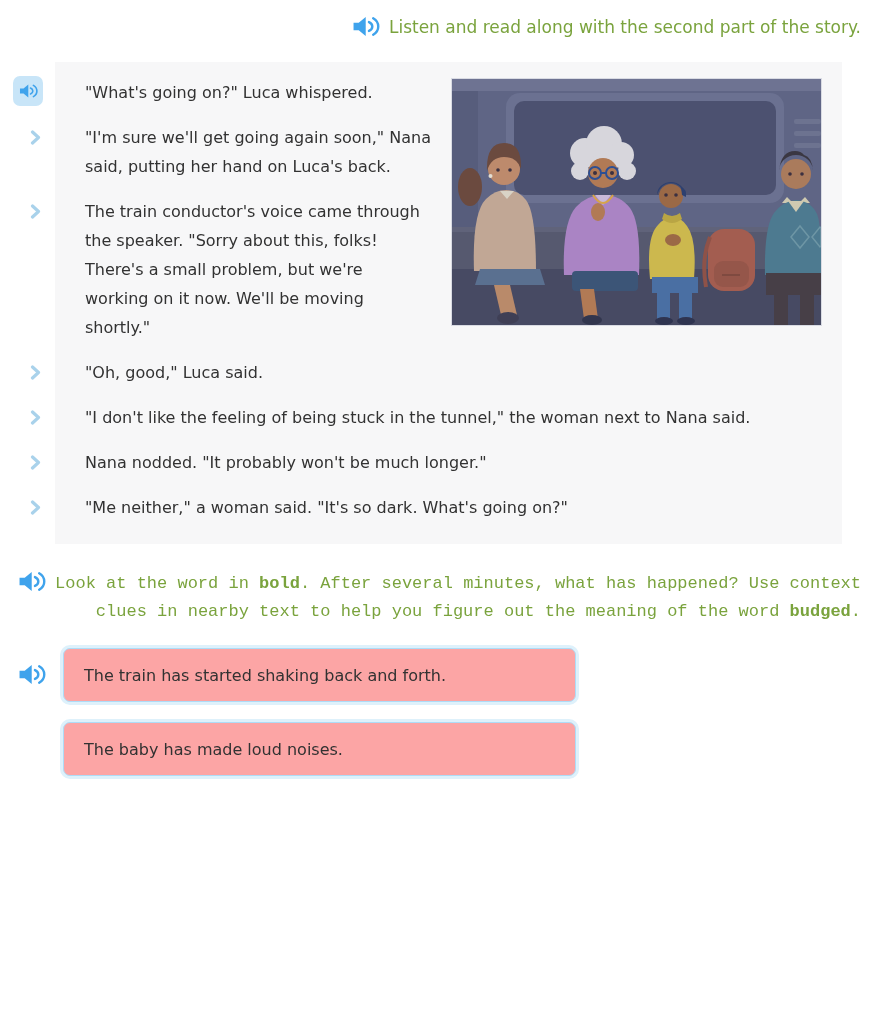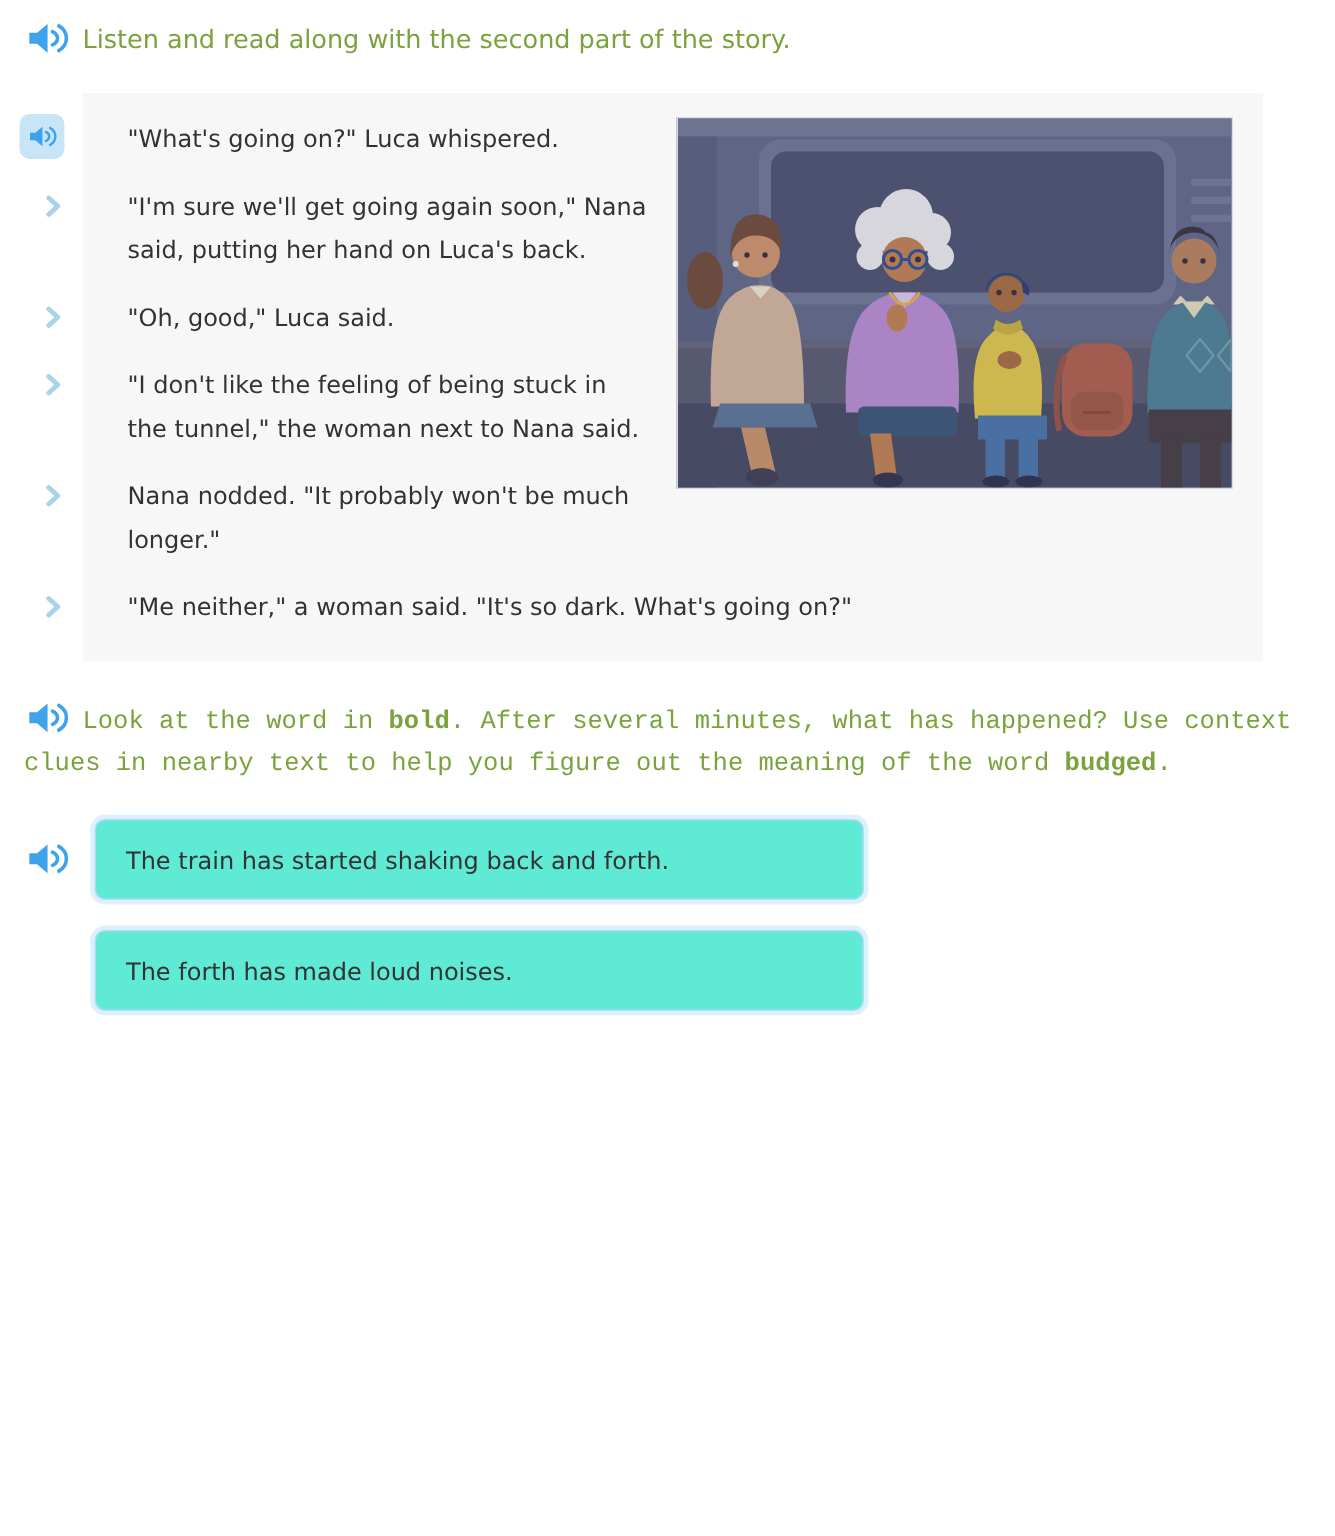--- a/index.html
+++ b/index.html
@@ -5,21 +5,21 @@
   * { box-sizing: border-box; }
   html,body { margin:0; padding:0; }
   body {
     width:890px; height:1024px; background:#ffffff;
     font-family:"DejaVu Sans","Liberation Sans",sans-serif;
     color:#323232;
   }
   .page { padding:13px 16px 0; }
 
   
-  .instruction { margin:0; font-size:17px; line-height:28px; max-width:845px; }
+  .instruction { margin:0; font-size:17px; line-height:28px; max-width:845px;text-align:right; }
   .instruction .green { color:#7aa33d; }
   .instruction .green.bold { font-weight:700; }
   .audio-btn {
     background:none; border:none; padding:0; margin:0 9px 0 2px;
     cursor:pointer; display:inline-block; vertical-align:-5px; line-height:0;
   }
 
   
   .story-panel {
     margin:21px 32px 0 39px;
@@ -47,21 +47,21 @@
   }
 
   .question { margin-top:26px;font-family:Liberation Mono, monospace; }
 
   
   .answers { position:relative; margin:22px 0 0 47px; }
   .answers-audio { position:absolute; left:-45px; top:15px; margin:0; }
   .choice {
     display:flex; align-items:center;
     width:513px; height:54px; margin:0 0 20px;
-    background:#5eead4;
+    background:#fca5a5;
     border:1px solid #aedcf7; border-radius:7px;
     box-shadow:0 0 0 3px #def1fb;
     padding:0 18px 0 20px;
     font-family:inherit; font-size:16px; color:#323232; text-align:left;
     cursor:pointer;
   }
 </style>
 </head>
 <body>
 
@@ -170,20 +170,25 @@
         </svg>
       </button><span>"What's going on?" Luca whispered.</span>
     </p>
 
     <p class="story-p">
       <span class="chev"><svg width="11" height="15" viewBox="0 0 11 15">
             <path d="M2.5 2l6 5.5-6 5.5" fill="none" stroke="#a9d2eb" stroke-width="3.2" stroke-linecap="round" stroke-linejoin="round"></path>
           </svg></span><span>"I'm sure we'll get going again soon," Nana said, putting her hand on Luca's back.</span>
     </p>
 
+    <p class="story-p">
+      <span class="chev"><svg width="11" height="15" viewBox="0 0 11 15">
+            <path d="M2.5 2l6 5.5-6 5.5" fill="none" stroke="#a9d2eb" stroke-width="3.2" stroke-linecap="round" stroke-linejoin="round"></path>
+          </svg></span><span>The train conductor's voice came through the speaker. "Sorry about this, folks! There's a small problem, but we're working on it now. We'll be moving shortly."</span>
+    </p>
 
     <p class="story-p">
       <span class="chev"><svg width="11" height="15" viewBox="0 0 11 15">
             <path d="M2.5 2l6 5.5-6 5.5" fill="none" stroke="#a9d2eb" stroke-width="3.2" stroke-linecap="round" stroke-linejoin="round"></path>
           </svg></span><span>"Oh, good," Luca said.</span>
     </p>
 
     <p class="story-p">
       <span class="chev"><svg width="11" height="15" viewBox="0 0 11 15">
             <path d="M2.5 2l6 5.5-6 5.5" fill="none" stroke="#a9d2eb" stroke-width="3.2" stroke-linecap="round" stroke-linejoin="round"></path>
@@ -221,17 +226,17 @@
       <svg width="28" height="23" viewBox="0 0 29 24">
         <path d="M1.5 8.2h5.4L14.2 2v20l-7.3-6.2H1.5z" fill="#3fa3ec"></path>
         <path d="M17.6 7.4c2.2 1 3.5 2.7 3.5 4.6s-1.3 3.6-3.5 4.6" stroke="#3fa3ec" stroke-width="2.5" fill="none" stroke-linecap="round"></path>
         <path d="M22 3.4c3.3 1.9 5.3 5 5.3 8.6s-2 6.7-5.3 8.6" stroke="#3fa3ec" stroke-width="2.5" fill="none" stroke-linecap="round"></path>
       </svg>
     </button>
     <button class="choice">
         <span>The train has started shaking back and forth.</span>
       </button>
     <button class="choice">
-        <span>The forth has made loud noises.</span>
+        <span>The baby has made loud noises.</span>
       </button>
   </div>
 
 </div>
 
 </body></html>

